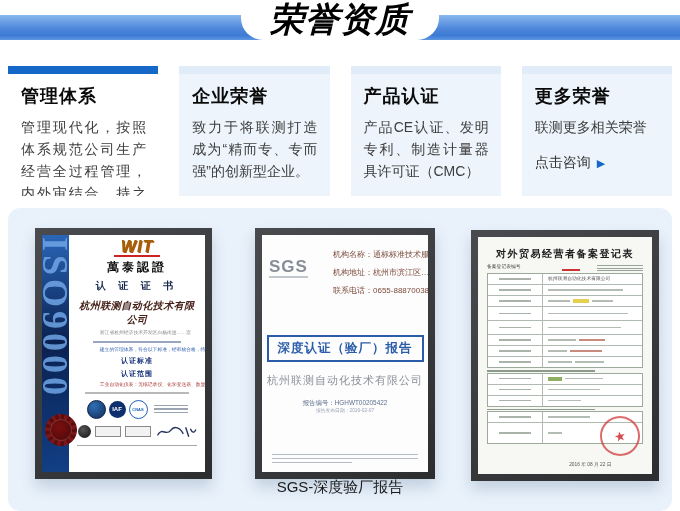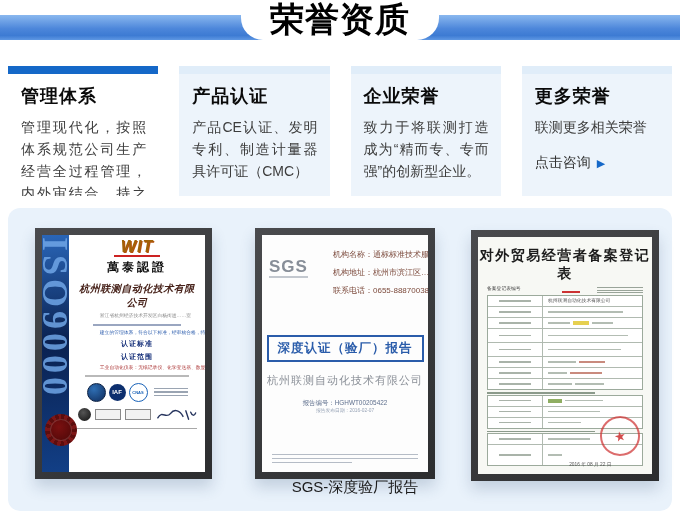--- a/index.html
+++ b/index.html
@@ -5,21 +5,21 @@
   html,body{margin:0;padding:0;}
   body{width:680px;height:511px;position:relative;background:#fff;overflow:hidden;
        font-family:"Liberation Sans","DejaVu Sans",sans-serif;}
 
   
   .banner{position:absolute;left:0;top:15px;width:680px;height:25px;
           background:linear-gradient(180deg,#8ab8ef 0%,#4c86da 55%,#3d7bd3 82%,#5e97e3 100%);}
   .title-tab{position:absolute;left:50%;top:0;transform:translateX(-50%);
              width:198px;height:40px;background:#fff;border-radius:0 0 22px 22px;
              display:flex;align-items:flex-start;justify-content:center;z-index:2;}
-  .title-tab h1{margin:0;font-size:34px;line-height:38px;font-weight:bold;color:#000;letter-spacing:1px;}
+  .title-tab h1{margin:0;font-size:34px;line-height:38px;font-weight:bold;color:#000;letter-spacing:1px;font-style:italic;}
 
   
   .features{position:absolute;left:8px;top:66px;width:664px;height:130px;display:flex;gap:21px;}
   .feat{flex:1;background:#EDF4FB;position:relative;overflow:hidden;}
   .feat.active{background:#fff;}
   .feat-bar{height:8px;background:#E0EDF9;}
   .feat.active .feat-bar{background:#1568C8;}
   .feat h2{margin:10px 13px 0;font-size:18px;color:#0a0a0a;letter-spacing:1px;}
   .feat p{margin:8px 12px 0 13px;font-size:14px;line-height:22px;color:#3d3d3d;text-align:justify;}
   .consult{margin:16px 13px 0;font-size:14px;color:#333;display:flex;align-items:center;gap:6px;cursor:pointer;}
@@ -27,21 +27,21 @@
 
   
   .panel{position:absolute;left:8px;top:208px;width:664px;height:303px;background:#E9F2FB;border-radius:12px;}
   .cert{position:absolute;background:linear-gradient(145deg,#4a4b4e,#2c2d2f);padding:7px;
         box-shadow:0 8px 14px rgba(40,70,110,.20);}
   .page{position:relative;width:100%;height:100%;background:#fff;overflow:hidden;}
   .cert1{left:27px;top:20px;width:163px;height:237px;}
   .cert2{left:247px;top:20px;width:166px;height:237px;}
   .cert3{left:463px;top:22px;width:174px;height:237px;}
   .caption{position:absolute;top:270px;font-size:15px;color:#1b1b1b;text-align:center;}
-  .cap1{left:0;width:218px;} .cap2{left:247px;width:200px;} .cap3{left:450px;width:200px;}
+  .cap1{left:0;width:218px;} .cap2{left:232px;width:200px;} .cap3{left:450px;width:200px;}
 
   
   .micro{font-size:8px;line-height:9px;height:6px;transform:scale(.6);transform-origin:50% 0;
          white-space:nowrap;overflow:visible;}
   .micro.left{transform-origin:0 0;text-align:left;}
 
   
   .band{position:absolute;left:0;top:0;bottom:0;width:27px;
         background:linear-gradient(175deg,#2a66b8 0%,#0a2150 45%,#123f86 100%);}
   .band-text{position:absolute;left:-3px;top:2px;writing-mode:vertical-rl;text-orientation:mixed;
@@ -93,21 +93,21 @@
   .sgs-box{margin:38px auto 0;display:table;border:2px solid #2a5caa;padding:3px 9px;
            color:#2a5caa;font-weight:bold;font-size:12.5px;letter-spacing:1px;}
   .sgs-co{margin-top:11px;color:#8b9098;font-size:11px;letter-spacing:1px;text-align:center;}
   .sgs-no{margin-top:10px;text-align:center;font-size:8px;transform:scale(.8);color:#5e6f8d;height:8px;}
   .sgs-date{text-align:center;color:#97a3b6;margin-top:2px;}
   .sgs-foot{position:absolute;bottom:9px;left:10px;right:10px;}
   .sgs-foot i{display:block;height:1px;background:#b5bcc6;margin-top:3px;}
 
   
   .page3{background:#f7f8f4;}
-  .t-title{margin-top:10px;text-align:center;font-size:14px;font-weight:bold;letter-spacing:1.5px;color:#1c1c1c;}
+  .t-title{margin-top:10px;text-align:center;font-size:10px;font-weight:bold;letter-spacing:1.5px;color:#1c1c1c;}
   .t-sub{display:flex;justify-content:space-between;align-items:flex-end;margin:3px 9px 2px;}
   .t-sub .micro{color:#444;height:7px;}
   .redbar{display:inline-block;width:18px;height:2px;background:#c33;margin-left:2px;vertical-align:middle;}
   .t-sub-r{display:flex;flex-direction:column;gap:1.5px;align-items:flex-end;}
   .t-sub-r i{display:block;width:46px;height:1px;background:#99a499;}
   .t-table{margin:1px 9px 0;border:1px solid #9caa9c;background:#fff;}
   .t-row{display:flex;border-top:1px solid #b0bab0;height:10px;align-items:center;}
   .t-row:first-child{border-top:0;}
   .t-row.tall{height:13px;} .t-row.remark{height:20px;}
   .lc{width:35%;border-right:1px solid #b0bab0;height:100%;display:flex;align-items:center;justify-content:center;}
@@ -134,27 +134,27 @@
   </div>
 
   <section class="features">
     <article class="feat active">
       <div class="feat-bar"></div>
       <h2>管理体系</h2>
       <p>管理现代化，按照体系规范公司生产经营全过程管理，内外审结合，持之以恒。</p>
     </article>
     <article class="feat">
       <div class="feat-bar"></div>
-      <h2>产品认证</h2>
-      <p>产品CE认证、发明专利、制造计量器具许可证（CMC）</p>
+      <h2>企业荣誉</h2>
+      <p>致力于将联测打造成为“精而专、专而强”的创新型企业。</p>
     </article>
     <article class="feat">
       <div class="feat-bar"></div>
-      <h2>企业荣誉</h2>
-      <p>致力于将联测打造成为“精而专、专而强”的创新型企业。</p>
+      <h2>产品认证</h2>
+      <p>产品CE认证、发明专利、制造计量器具许可证（CMC）</p>
     </article>
     <article class="feat">
       <div class="feat-bar"></div>
       <h2>更多荣誉</h2>
       <p>联测更多相关荣誉</p>
       <div class="consult">
         <span>点击咨询</span>
         <span class="arrow">▶</span>
       </div>
     </article>
@@ -165,20 +165,21 @@
     <figure class="cert cert1" style="margin:0;">
       <div class="page">
         <div class="band">
           <span class="band-text">ISO9000</span>
         </div>
         <div class="rosette"></div>
         <div class="cbody">
           <div class="wit">WIT</div>
           <div class="wit-tick"></div>
           <div class="brandcn">萬泰認證</div>
+          <div class="doctitle">认 证 证 书</div>
           <div class="company1">杭州联测自动化技术有限公司</div>
           <div class="micro addr">浙江省杭州经济技术开发区白杨街道……室</div>
           <div class="codebar"></div>
           <div class="micro notice">建立的管理体系，符合以下标准，经审核合格，特发此证。</div>
           <div class="slabel">认证标准</div>
           <div class="slabel">认证范围</div>
           <div class="micro scope">工业自动化仪表：无纸记录仪、化学变送器、数显控制器的生产</div>
           <div class="grayline"></div>
           <div class="logos">
             <span class="lg lg-globe"></span>

